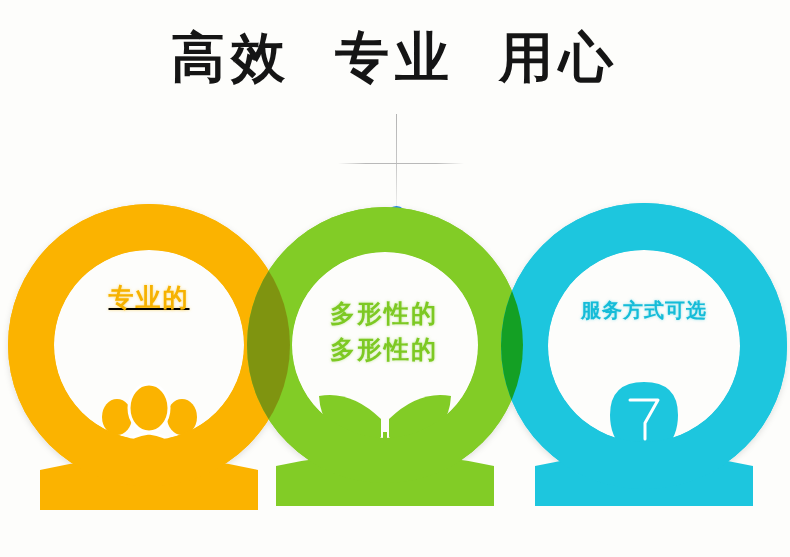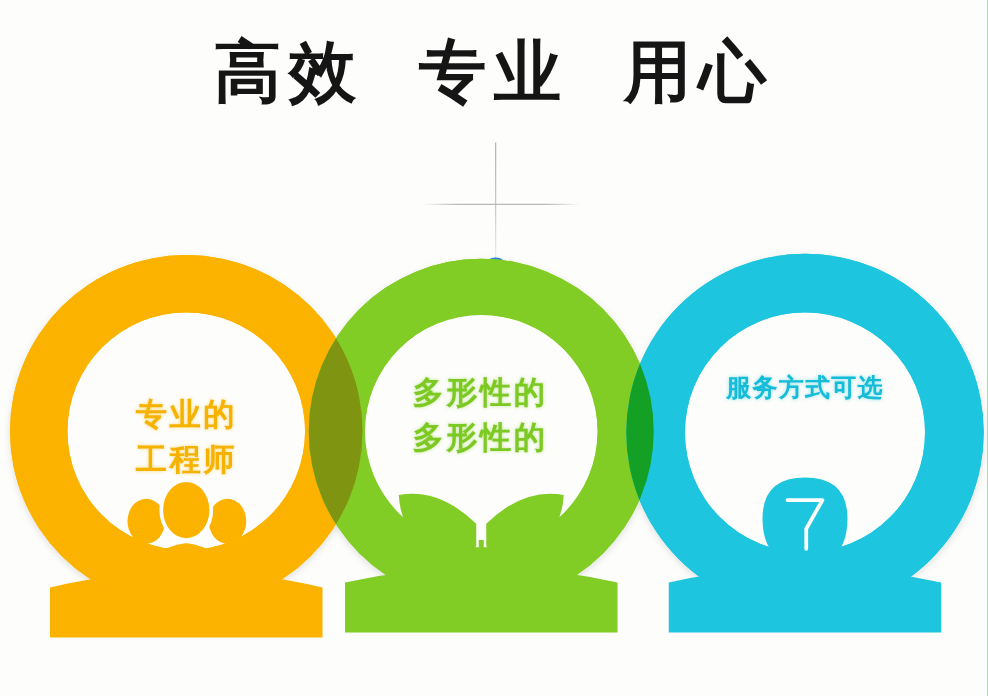--- a/index.html
+++ b/index.html
@@ -115,21 +115,22 @@
   }
   .circle-content .label-line {
     font-size: 25px;
     font-weight: 700;
     line-height: 1.42;
     letter-spacing: 2px;
     white-space: nowrap;
   }
   #content-left {
     left: 34px;
-    top: 314px;
+    top: 280px;
+    text-decoration: underline;
   }
   #content-left .label-line {
     color: #f6b200;
     text-shadow: 0 0 3px rgba(250,190,20,0.55);
   }
   #content-mid {
     left: 269px;
     top: 296px;
   }
   #content-mid .label-line {
@@ -323,21 +324,20 @@
         <rect x="0" y="0" width="790" height="557" fill="#7f9410" mask="url(#ovLM)"></rect>
       </g>
       <g clip-path="url(#ovClipRight)">
         <rect x="0" y="0" width="790" height="557" fill="#14a024" mask="url(#ovMR)"></rect>
       </g>
     </svg>
   </div>
 
   <div class="circle-content" id="content-left">
     <div class="label-line">专业的</div>
-    <div class="label-line">工程师</div>
   </div>
 
   <div class="circle-content" id="content-mid">
     <div class="label-line">多形性的</div>
     <div class="label-line">多形性的</div>
   </div>
 
   <div class="circle-content" id="content-right">
     <div class="label-line wide">服务方式可选</div>
   </div>

